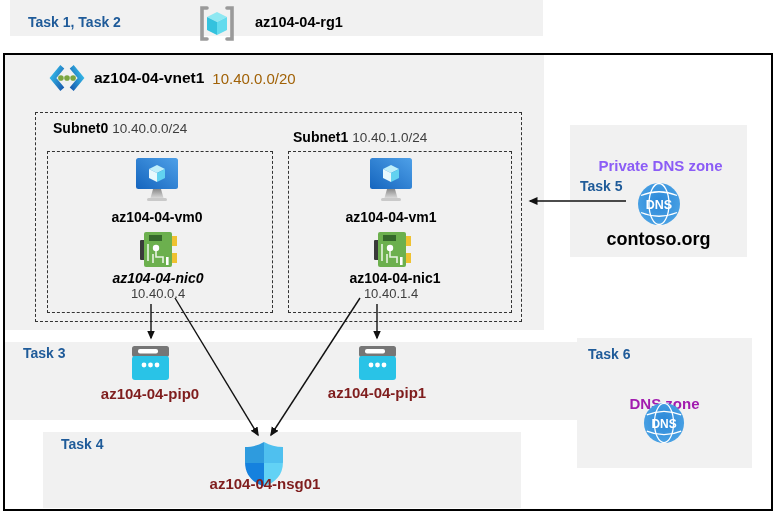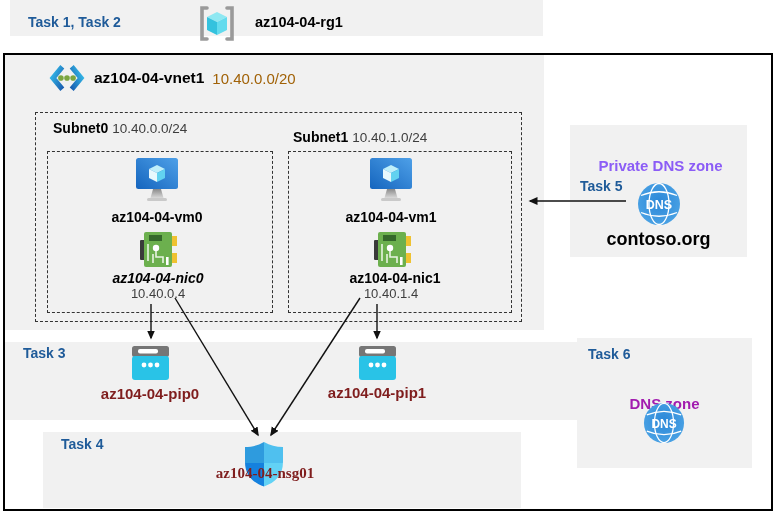--- a/index.html
+++ b/index.html
@@ -174,21 +174,21 @@
     <span class="abs task-label" style="left:18px;top:4px;">Task 4</span>
   </div>
   <svg class="abs" style="left:244px;top:441px;z-index:4;" width="40" height="46" viewBox="0 0 40 46">
     <g clip-path="url(#shieldclip)">
       <rect x="0" y="0" width="20" height="22" fill="#2E9BDE"></rect>
       <rect x="20" y="0" width="20" height="22" fill="#4FC0EF"></rect>
       <rect x="0" y="22" width="20" height="24" fill="#1581DE"></rect>
       <rect x="20" y="22" width="20" height="24" fill="#62D2F5"></rect>
     </g>
   </svg>
-  <div class="abs big-name centered" style="left:185px;top:465px;width:160px;z-index:4;font-family:Liberation Serif, serif;">az104-04-nsg01</div>
+  <div class="abs big-name centered" style="left:185px;top:475px;width:160px;z-index:4;">az104-04-nsg01</div>
 
   <div class="abs panel" style="left:570px;top:125px;width:177px;height:132px;">
     <span class="abs task-label" style="left:10px;top:8px;margin-top:45px;">Task 5</span>
     <div class="abs centered" style="left:0;top:32px;width:181px;font-size:15px;font-weight:bold;color:#8b5cf6;">Private DNS zone</div>
     <svg class="abs" style="left:67px;top:57px;" width="44" height="44" viewBox="0 0 44 44">
       <circle cx="22" cy="22" r="21" fill="url(#dnsgrad)"></circle>
       <ellipse cx="22" cy="22" rx="10" ry="20.5" fill="none" stroke="#fff" stroke-width="1.3"></ellipse>
       <path d="M4,13.5 Q22,6 40,13.5" fill="none" stroke="#fff" stroke-width="1.3"></path>
       <path d="M4,30.5 Q22,38 40,30.5" fill="none" stroke="#fff" stroke-width="1.3"></path>
       <text x="22" y="27" text-anchor="middle" font-size="12.5" font-weight="bold" fill="#fff" font-family="Liberation Sans, sans-serif">DNS</text>

